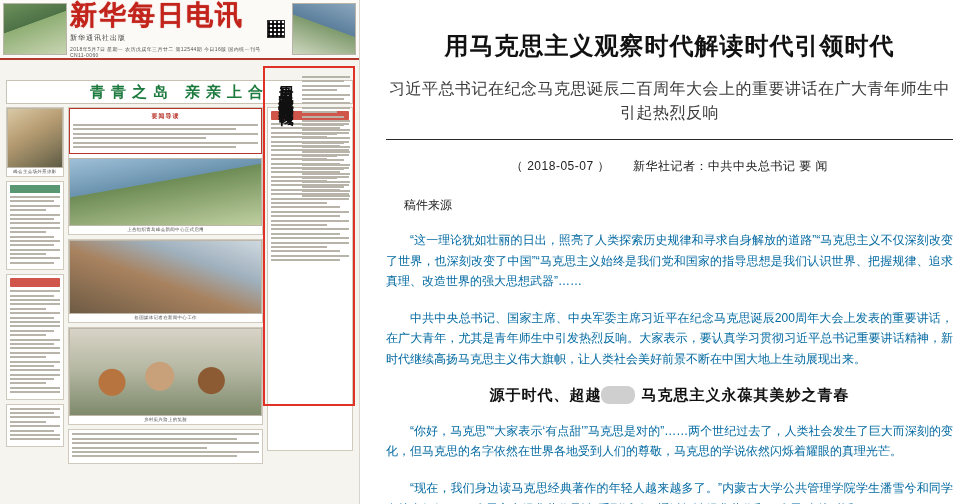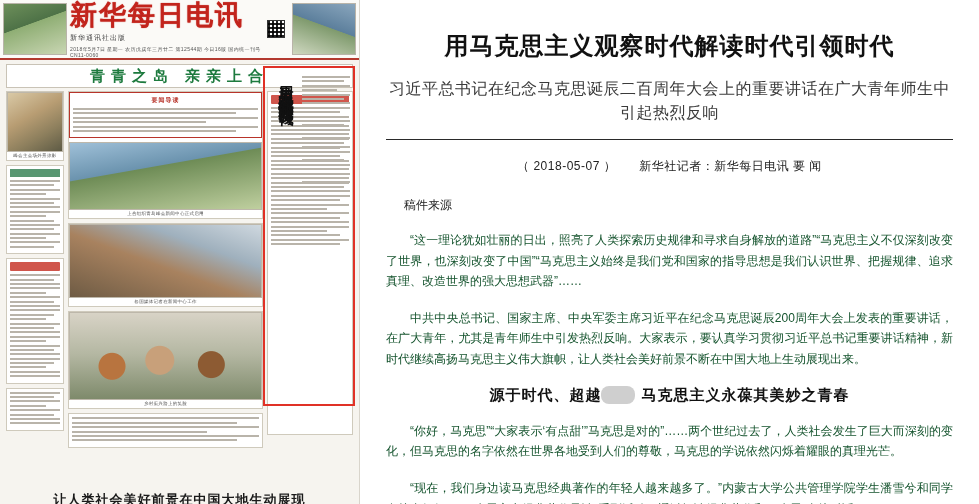--- a/index.html
+++ b/index.html
@@ -42,21 +42,21 @@
   }
   .mh-sub{font-size:7px;color:#444;margin-top:5px;letter-spacing:1px;}
   .mh-date{font-size:5px;color:#555;margin-top:3px;letter-spacing:.4px;}
   .mh-qr{width:16px;height:16px;align-self:center;margin-right:4px;
     background:
       repeating-linear-gradient(0deg,#222 0 2px,#fff 2px 4px),
       repeating-linear-gradient(90deg,#222 0 2px,#fff 2px 4px);
     background-blend-mode:multiply;border:1px solid #333;}
 
   .banner{
-    margin:4px 6px 3px 6px;height:22px;
+    margin:20px 6px 3px 6px;height:22px;
     border:1px solid #c9c3b6;background:#fff;
     display:flex;align-items:center;justify-content:center;
   }
   .banner-text{
     font-family:"DejaVu Serif","Liberation Serif",serif;
     color:#1d7a3e;font-weight:bold;font-size:15px;letter-spacing:6px;
   }
 
   .cols{display:flex;gap:4px;padding:0 6px;height:398px;box-sizing:border-box;}
   .col{position:relative;}
@@ -127,21 +127,21 @@
     font-family:"DejaVu Serif","Liberation Serif",serif;
     font-size:16px;color:#3b3b3b;text-align:center;margin-top:12px;
     line-height:1.5;letter-spacing:.5px;
   }
   .rule{border:0;border-top:1px solid #2a2a2a;margin:14px 0 0 0;}
   .meta{
     text-align:center;font-size:12px;color:#222;margin-top:18px;letter-spacing:.5px;
   }
   .byline{font-size:12px;color:#222;margin:22px 0 0 18px;}
   .para{
-    font-size:12px;color:#14532d;line-height:1.72;margin-top:16px;text-align:justify;
+    font-size:12px;color:#0369a1;line-height:1.72;margin-top:16px;text-align:justify;
     text-indent:24px;
   }
   .sub-head{
     font-family:"DejaVu Serif","Liberation Serif",serif;
     text-align:center;font-size:15px;font-weight:bold;color:#111;
     margin-top:16px;letter-spacing:1px;
   }
   .sub-head .blur{background:#cfcfcf;color:transparent;border-radius:8px;padding:0 1px;}
 </style>
 </head>
@@ -339,21 +339,21 @@
   </div>
 
   <div class="article">
     <h1 class="art-title">用马克思主义观察时代解读时代引领时代</h1>
     <div class="art-sub">习近平总书记在纪念马克思诞辰二百周年大会上的重要讲话在广大青年师生中引起热烈反响</div>
     <hr class="rule">
 
     <div class="meta">
       <span>（ 2018-05-07 ）</span>
       <span>&nbsp;&nbsp;&nbsp;&nbsp;</span>
-      <span>新华社记者：</span><span>新华每日电讯 要 闻</span>
+      <span>新华社记者：</span><span>中共中央总书记 要 闻</span>
     </div>
 
     <div class="byline">稿件来源</div>
 
     <p class="para">“这一理论犹如壮丽的日出，照亮了人类探索历史规律和寻求自身解放的道路”“马克思主义不仅深刻改变了世界，也深刻改变了中国”“马克思主义始终是我们党和国家的指导思想是我们认识世界、把握规律、追求真理、改造世界的强大思想武器”……</p>
     <p class="para">中共中央总书记、国家主席、中央军委主席习近平在纪念马克思诞辰200周年大会上发表的重要讲话，在广大青年，尤其是青年师生中引发热烈反响。大家表示，要认真学习贯彻习近平总书记重要讲话精神，新时代继续高扬马克思主义伟大旗帜，让人类社会美好前景不断在中国大地上生动展现出来。</p>
 
     <div class="sub-head">
       <span>源于时代、超越</span><span class="blur">时代</span><span>  马克思主义永葆其美妙之青春</span>
     </div>

